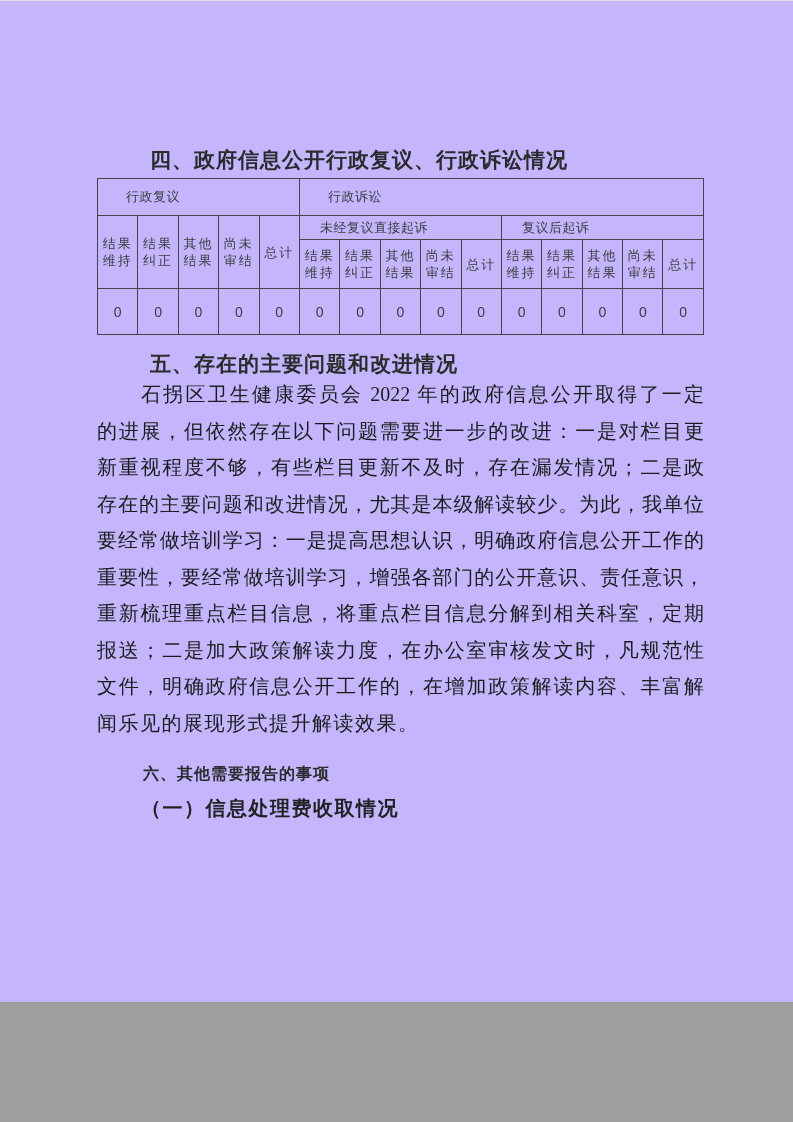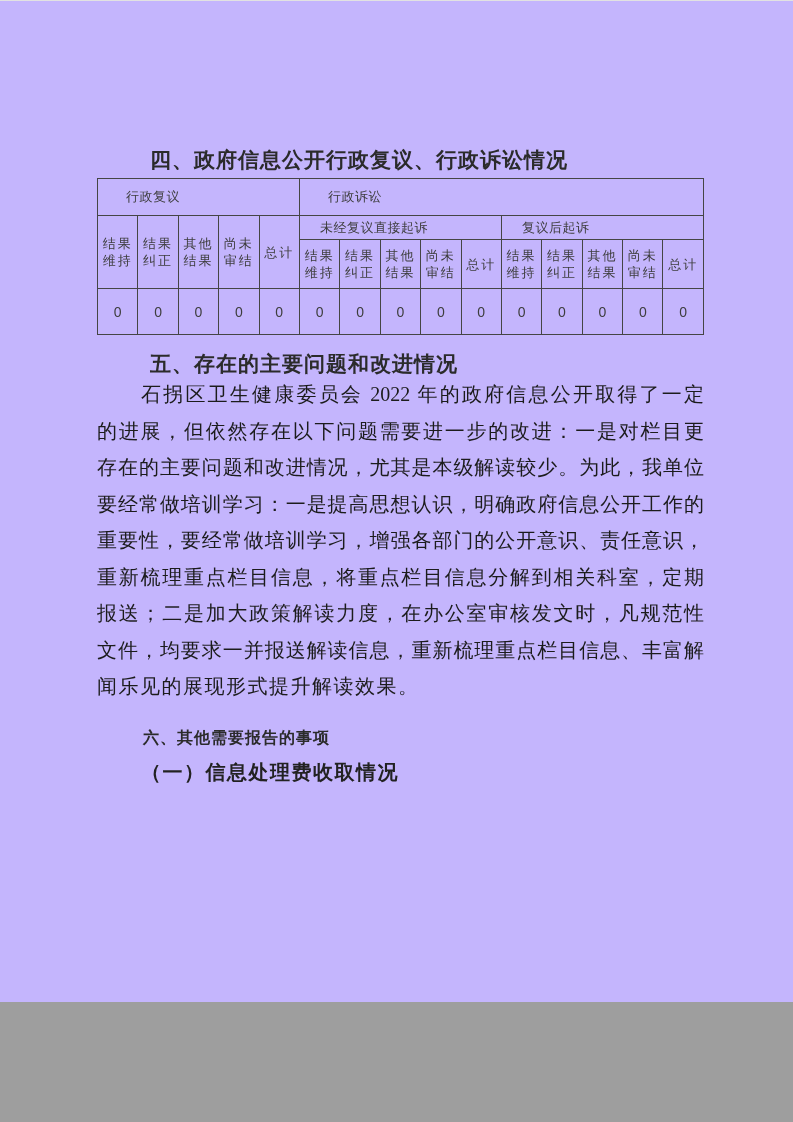--- a/index.html
+++ b/index.html
@@ -112,26 +112,27 @@
           <td>0</td>
         </tr>
       </tbody>
     </table>
 
     <div class="sec-heading five">五、存在的主要问题和改进情况</div>
 
     <div class="para">
       <div class="pline first">石拐区卫生健康委员会 2022 年的政府信息公开取得了一定</div>
       <div class="pline">的进展，但依然存在以下问题需要进一步的改进：一是对栏目更</div>
+      <div class="pline">新重视程度不够，有些栏目更新不及时，存在漏发情况；二是政</div>
       <div class="pline">存在的主要问题和改进情况，尤其是本级解读较少。为此，我单位</div>
       <div class="pline">要经常做培训学习：一是提高思想认识，明确政府信息公开工作的</div>
       <div class="pline">重要性，要经常做培训学习，增强各部门的公开意识、责任意识，</div>
       <div class="pline">重新梳理重点栏目信息，将重点栏目信息分解到相关科室，定期</div>
       <div class="pline">报送；二是加大政策解读力度，在办公室审核发文时，凡规范性</div>
-      <div class="pline">文件，均要求一并报送解读信息，重新梳理重点栏目信息、丰富解</div>
+      <div class="pline">文件，明确政府信息公开工作的，在增加政策解读内容、丰富解</div>
       <div class="pline last">闻乐见的展现形式提升解读效果。</div>
     </div>
 
     <div class="sec-heading six">六、其他需要报告的事项</div>
     <div class="subhead">（一）信息处理费收取情况</div>
 
   </div>
 </div>
 
 </body></html>

